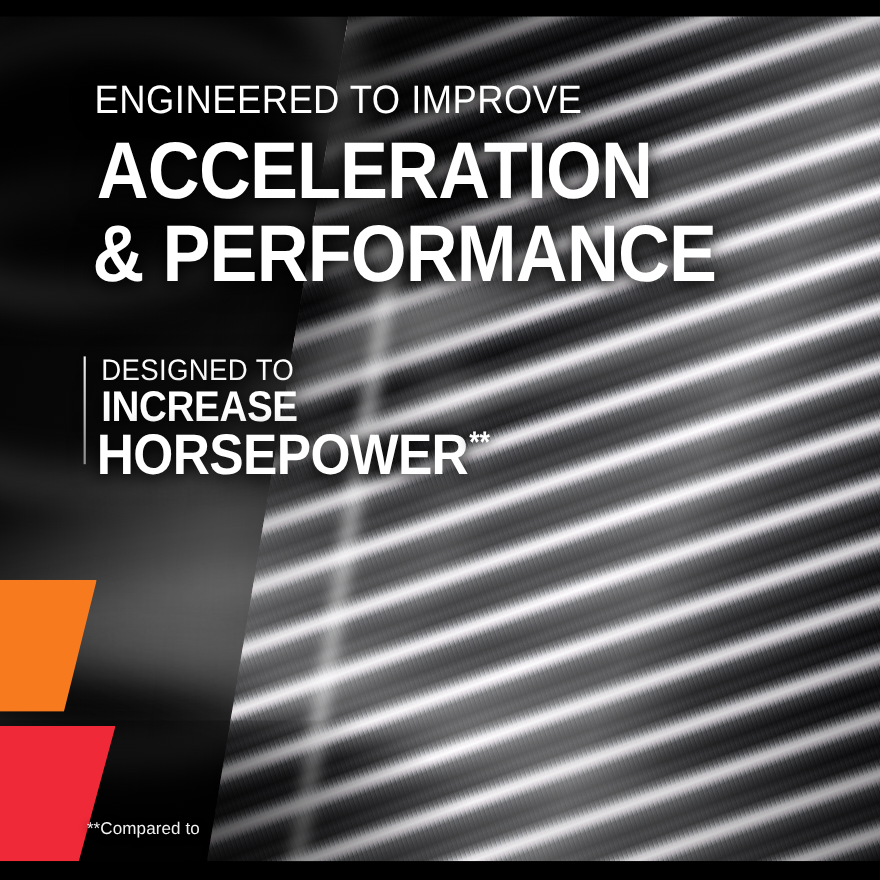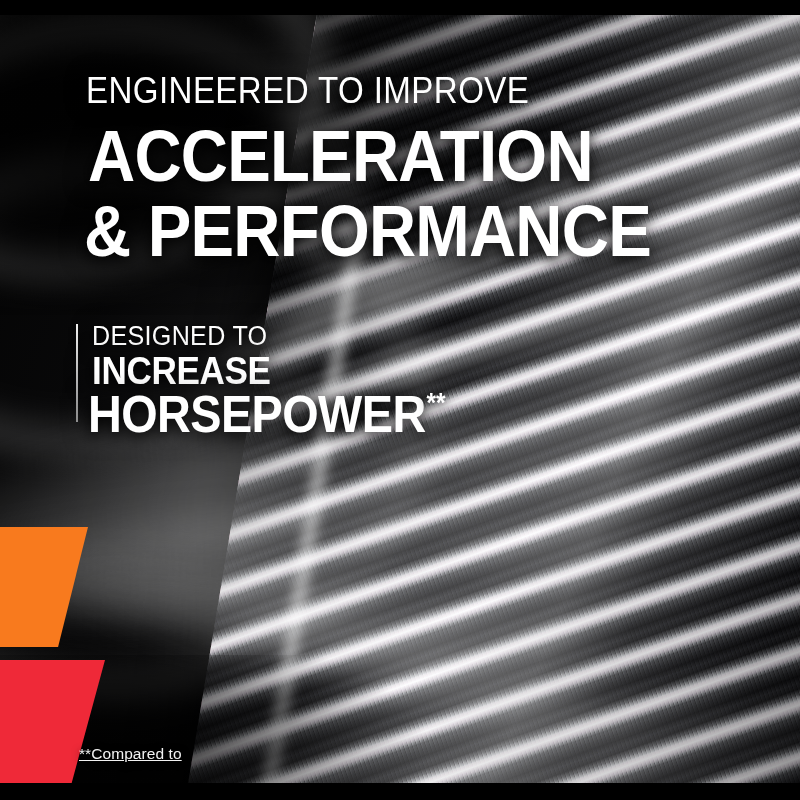--- a/index.html
+++ b/index.html
@@ -207,21 +207,21 @@
   #footnote{
     position:absolute;
     left:79px; top:728px;
     color:#f2f2f2;
     font-size:15.5px;
     line-height:21px;
     font-weight:400;
     letter-spacing:.005em;
     text-shadow:0 2px 8px rgba(0,0,0,.95);
   }
-  #footnote div{white-space:nowrap;text-decoration:underline;}
+  #footnote div{white-space:nowrap;}
 
   
   .brandshape{position:absolute;left:0;}
   #shape-orange{
     top:512px; width:88px; height:120px;
     clip-path:polygon(0% 0%, 100% 0%, 66% 100%, 0% 100%);
   }
   #shape-red{
     top:645px; width:105px; height:124px;
     clip-path:polygon(0% 0%, 100% 0%, 68% 100%, 0% 100%);

